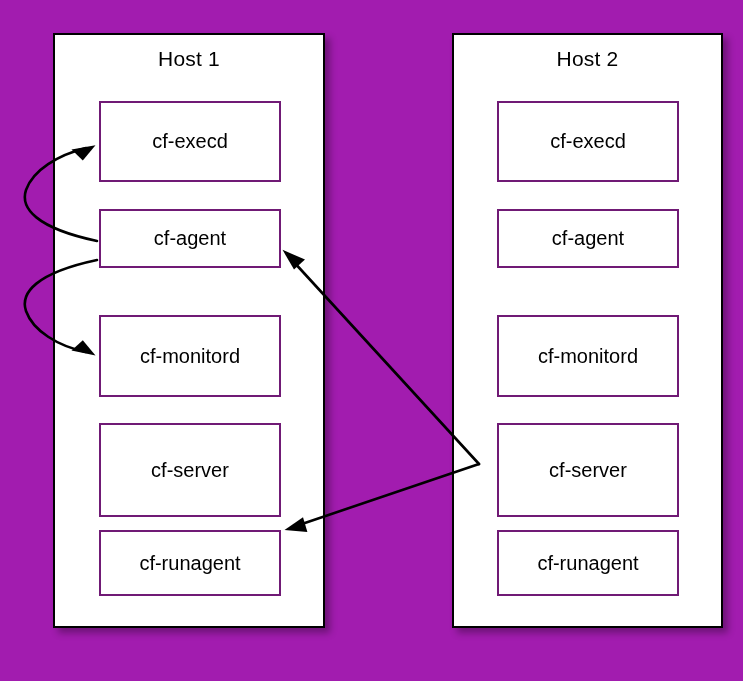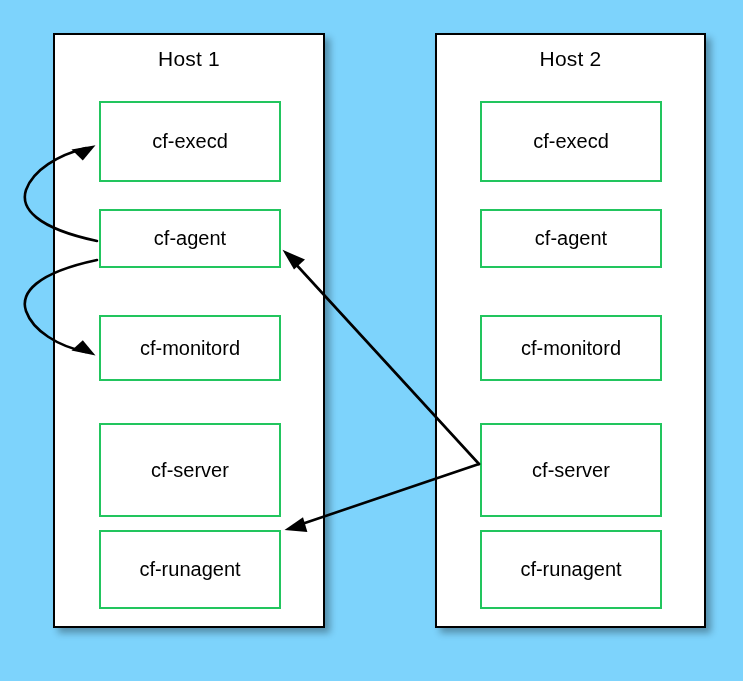--- a/index.html
+++ b/index.html
@@ -10,64 +10,64 @@
   body {
     width: 743px;
     height: 681px;
     font-family: "Liberation Sans", sans-serif;
     overflow: hidden;
   }
   #canvas {
     position: relative;
     width: 743px;
     height: 681px;
-    background: #7dd3fc;
+    background: #a21caf;
   }
   .host-panel {
     position: absolute;
     background: #ffffff;
     border: 2px solid #000000;
     box-sizing: border-box;
     box-shadow: 5px 5px 7px rgba(0,0,0,0.32);
   }
   #host1-panel { left: 53px;  top: 33px; width: 272px; height: 595px; }
-  #host2-panel { left: 435px; top: 33px; width: 271px; height: 595px; }
+  #host2-panel { left: 452px; top: 33px; width: 271px; height: 595px; }
 
   .host-title {
     position: absolute;
     top: 12px;
     left: 0;
     width: 100%;
     text-align: center;
     font-size: 21px;
     color: #000000;
     letter-spacing: 0.2px;
   }
 
   .proc-box {
     position: absolute;
     background: #ffffff;
-    border: 2px solid #22c55e;
+    border: 2px solid #701a75;
     box-sizing: border-box;
     display: flex;
     align-items: center;
     justify-content: center;
     font-size: 20px;
     color: #000000;
   }
   
   #host1-panel .proc-box { left: 44px; width: 182px; }
   
   #host2-panel .proc-box { left: 43px; width: 182px; }
 
   .row-0 { top: 66px;  height: 81px; }
   .row-1 { top: 174px; height: 59px; }
-  .row-2 { top: 280px; height: 66px; }
+  .row-2 { top: 280px; height: 82px; }
   .row-3 { top: 388px; height: 94px; }
-  .row-4 { top: 495px; height: 79px; }
+  .row-4 { top: 495px; height: 66px; }
 
   #arrows {
     position: absolute;
     left: 0;
     top: 0;
     width: 743px;
     height: 681px;
     pointer-events: none;
   }
 </style>

